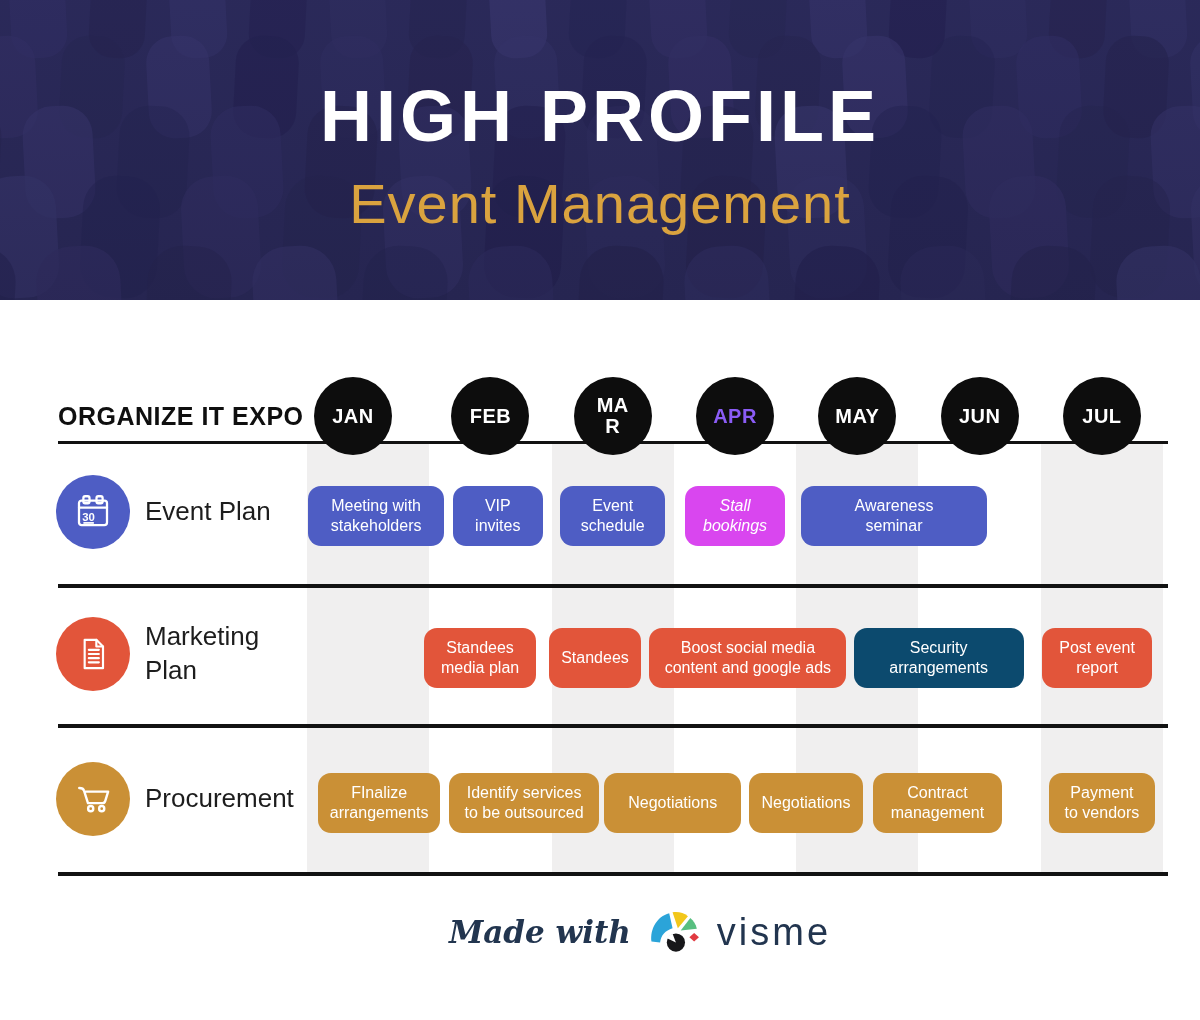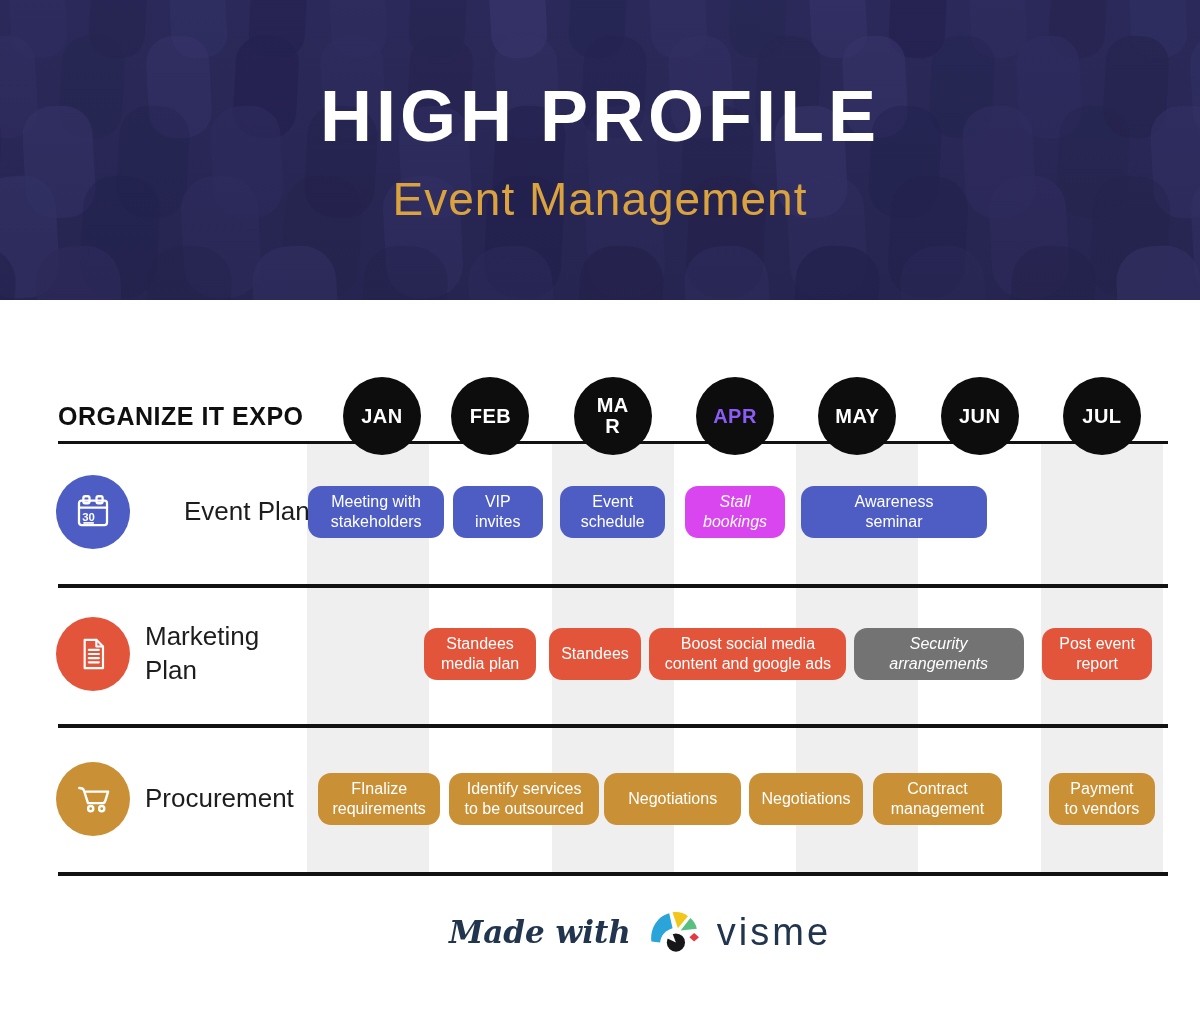--- a/index.html
+++ b/index.html
@@ -7,36 +7,36 @@
           font-family:"Liberation Sans", sans-serif;}
 
   
   .header{position:absolute;left:0;top:0;width:1200px;height:300px;background:#2b2a5a;overflow:hidden;}
   .header svg{position:absolute;left:0;top:0;}
   .header::after{content:"";position:absolute;inset:0;
      background:linear-gradient(180deg, rgba(40,38,86,.20) 0%, rgba(30,29,66,.38) 100%);}
   .header-titles{position:absolute;inset:0;z-index:3;display:flex;flex-direction:column;
      align-items:center;padding-top:80px;}
   .title{color:#ffffff;font-size:72px;font-weight:bold;letter-spacing:4px;line-height:1;}
-  .subtitle{color:#daa33f;font-size:46px;letter-spacing:1px;margin-top:24px;line-height:1;}
+  .subtitle{color:#daa33f;font-size:56px;letter-spacing:1px;margin-top:24px;line-height:1;}
 
   
   .org-title{position:absolute;left:58px;top:402px;font-size:25px;font-weight:bold;
      color:#0f0f0f;letter-spacing:.5px;z-index:4;}
   #chart-layer{position:absolute;left:0;top:0;width:1200px;height:1020px;}
   .stripe{position:absolute;background:#f0efef;z-index:0;}
   .hline{position:absolute;background:#121212;z-index:2;}
   .month-circle{position:absolute;width:78px;height:78px;border-radius:50%;background:#0d0d0d;
      color:#fff;display:flex;align-items:center;justify-content:center;text-align:center;
      font-weight:bold;font-size:20px;letter-spacing:.5px;line-height:1.05;white-space:pre-line;z-index:3;}
   .row-circle{position:absolute;width:74px;height:74px;border-radius:50%;display:flex;
      align-items:center;justify-content:center;z-index:3;}
   .row-label{position:absolute;left:145px;width:170px;font-size:26px;color:#1d1d1d;
      line-height:1.3;transform:translateY(-50%);z-index:3;}
-  .task-bar{position:absolute;height:52px;border-radius:13px;display:flex;align-items:center;
+  .task-bar{position:absolute;height:60px;border-radius:13px;display:flex;align-items:center;
      justify-content:center;text-align:center;color:#ffffff;font-size:16px;line-height:1.22;
      white-space:pre-line;z-index:3;padding:0 4px;box-sizing:border-box;}
 
   
   .footer{position:absolute;left:0;top:908px;width:1200px;display:flex;align-items:center;
      justify-content:center;gap:16px;z-index:3;margin-left:40px;}
   .made-with{font-family:"DejaVu Serif", serif;font-style:italic;font-weight:bold;
      font-size:31px;color:#22354f;}
   .logo{display:inline-flex;align-items:center;}
   .brand{font-size:38px;font-weight:normal;letter-spacing:3px;color:#22354f;}
@@ -132,21 +132,21 @@
 
   <div id="chart-layer">
       <div class="stripe" style="left: 307px; top: 444px; width: 122.3px; height: 432px; background: rgb(240, 239, 239);"></div>
       <div class="stripe" style="left: 551.6px; top: 444px; width: 122.3px; height: 432px; background: rgb(240, 239, 239);"></div>
       <div class="stripe" style="left: 796.2px; top: 444px; width: 122.3px; height: 432px; background: rgb(240, 239, 239);"></div>
       <div class="stripe" style="left: 1040.8px; top: 444px; width: 122.3px; height: 432px; background: rgb(240, 239, 239);"></div>
       <div class="hline" style="left: 58px; top: 441px; width: 1110px; height: 3px; background: rgb(18, 18, 18);"></div>
       <div class="hline" style="left: 58px; top: 584px; width: 1110px; height: 4px; background: rgb(18, 18, 18);"></div>
       <div class="hline" style="left: 58px; top: 724px; width: 1110px; height: 4px; background: rgb(18, 18, 18);"></div>
       <div class="hline" style="left: 58px; top: 872px; width: 1110px; height: 4px; background: rgb(18, 18, 18);"></div>
-      <div class="month-circle" style="left: 343px; top: 377px; background: rgb(13, 13, 13); color: rgb(255, 255, 255);"><span>JAN</span></div>
+      <div class="month-circle" style="left: 314px; top: 377px; background: rgb(13, 13, 13); color: rgb(255, 255, 255);"><span>JAN</span></div>
       <div class="month-circle" style="left: 451.45px; top: 377px; background: rgb(13, 13, 13); color: rgb(255, 255, 255);"><span>FEB</span></div>
       <div class="month-circle" style="left: 573.75px; top: 377px; background: rgb(13, 13, 13); color: rgb(255, 255, 255);"><span>MA
 R</span></div>
       <div class="month-circle" style="left: 696.05px; top: 377px; background: rgb(13, 13, 13); color: #8b5cf6;"><span>APR</span></div>
       <div class="month-circle" style="left: 818.35px; top: 377px; background: rgb(13, 13, 13); color: rgb(255, 255, 255);"><span>MAY</span></div>
       <div class="month-circle" style="left: 1062.95px; top: 377px; background: rgb(13, 13, 13); color: rgb(255, 255, 255);"><span>JUL</span></div>
       <div class="month-circle" style="left: 940.65px; top: 377px; background: rgb(13, 13, 13); color: rgb(255, 255, 255);"><span>JUN</span></div>
       <div class="row-circle" style="left: 56px; top: 475px; background: rgb(78, 93, 196);">
         <span style="display: inline-flex;">
           <svg viewBox="0 0 48 48" width="42" height="42">
@@ -154,21 +154,21 @@
               <rect x="8" y="11" width="32" height="28" rx="3"></rect>
               <line x1="8" y1="19" x2="40" y2="19"></line>
               <rect x="13" y="6" width="7" height="8" rx="2"></rect>
               <rect x="28" y="6" width="7" height="8" rx="2"></rect>
             </g>
             <text x="19" y="34" fill="#fff" font-size="13" font-weight="bold" text-anchor="middle" font-family="Liberation Sans, sans-serif">30</text>
             <line x1="13" y1="36.5" x2="25" y2="36.5" stroke="#fff" stroke-width="2"></line>
           </svg>
         </span>
       </div>
-      <div class="row-label" style="top: 512px; white-space: pre-line; margin-left: 39px;">Event Plan</div>
+      <div class="row-label" style="top: 512px; white-space: pre-line;">Event Plan</div>
       <div class="task-bar" style="left: 308.223px; top: 486px; width: 135.753px; background: rgb(78, 93, 196);"><span>Meeting with
 stakeholders</span></div>
       <div class="task-bar" style="left: 452.537px; top: 486px; width: 90.502px; background: rgb(78, 93, 196);"><span>VIP
 invites</span></div>
       <div class="task-bar" style="left: 560.161px; top: 486px; width: 105.178px; background: rgb(78, 93, 196);"><span>Event
 schedule</span></div>
       <div class="task-bar" style="left: 684.907px; top: 486px; width: 100.286px; background: #d946ef; font-style: italic;"><span>Stall
 bookings</span></div>
       <div class="task-bar" style="left: 801.092px; top: 486px; width: 185.896px; background: rgb(78, 93, 196);"><span>Awareness
 seminar</span></div>
@@ -186,38 +186,38 @@
           </svg>
         </span>
       </div>
       <div class="row-label" style="top: 654px; white-space: pre-line;">Marketing
 Plan</div>
       <div class="task-bar" style="left: 424.408px; top: 628px; width: 111.293px; background: rgb(226, 85, 58);"><span>Standees
 media plan</span></div>
       <div class="task-bar" style="left: 549.154px; top: 628px; width: 91.725px; background: rgb(226, 85, 58);"><span>Standees</span></div>
       <div class="task-bar" style="left: 649.44px; top: 628px; width: 196.903px; background: rgb(226, 85, 58);"><span>Boost social media
 content and google ads</span></div>
-      <div class="task-bar" style="left: 853.681px; top: 628px; width: 169.997px; background: #737373; font-style: italic;"><span>Security
+      <div class="task-bar" style="left: 853.681px; top: 628px; width: 169.997px; background: #0c4a6e;"><span>Security
 arrangements</span></div>
       <div class="task-bar" style="left: 1042.02px; top: 628px; width: 110.07px; background: rgb(226, 85, 58);"><span>Post event
 report</span></div>
       <div class="row-circle" style="left: 56px; top: 762px; background: rgb(202, 144, 54);">
         <span style="display: inline-flex;">
           <svg viewBox="0 0 48 48" width="44" height="44">
             <g fill="none" stroke="#fff" stroke-width="2.6" stroke-linecap="round" stroke-linejoin="round">
               <path d="M9 12 c2.5 0 4.5 0.3 5.2 2.8 L18.5 28.5 h15.8 c1.6 0 2.6 -0.8 3 -2.2 L40.5 16 H15.5"></path>
               <circle cx="21.5" cy="34.5" r="2.8"></circle>
               <circle cx="33.5" cy="34.5" r="2.8"></circle>
             </g>
           </svg>
         </span>
       </div>
       <div class="row-label" style="top: 799px; white-space: pre-line;">Procurement</div>
       <div class="task-bar" style="left: 318.007px; top: 773px; width: 122.3px; background: rgb(202, 144, 54);"><span>FInalize
-requirements</span></div>
+arrangements</span></div>
       <div class="task-bar" style="left: 448.868px; top: 773px; width: 150.429px; background: rgb(202, 144, 54);"><span>Identify services
 to be outsourced</span></div>
       <div class="task-bar" style="left: 604.189px; top: 773px; width: 136.976px; background: rgb(202, 144, 54);"><span>Negotiations</span></div>
       <div class="task-bar" style="left: 748.503px; top: 773px; width: 114.962px; background: rgb(202, 144, 54);"><span>Negotiations</span></div>
       <div class="task-bar" style="left: 873.249px; top: 773px; width: 128.415px; background: rgb(202, 144, 54);"><span>Contract
 management</span></div>
       <div class="task-bar" style="left: 1049.36px; top: 773px; width: 105.178px; background: rgb(202, 144, 54);"><span>Payment
 to vendors</span></div>
     </div>
 

